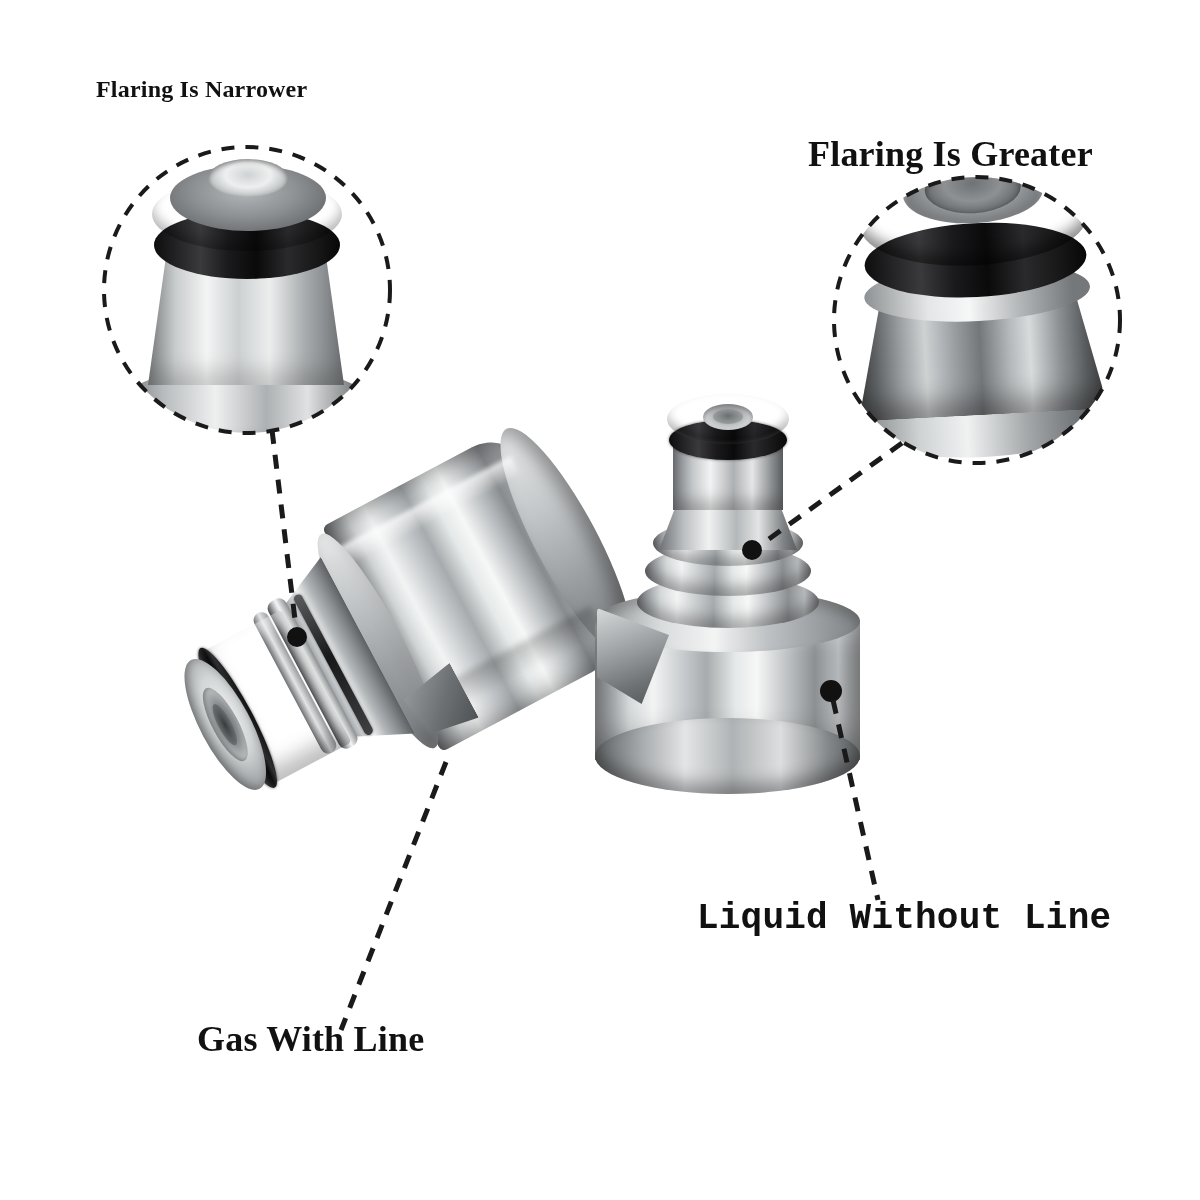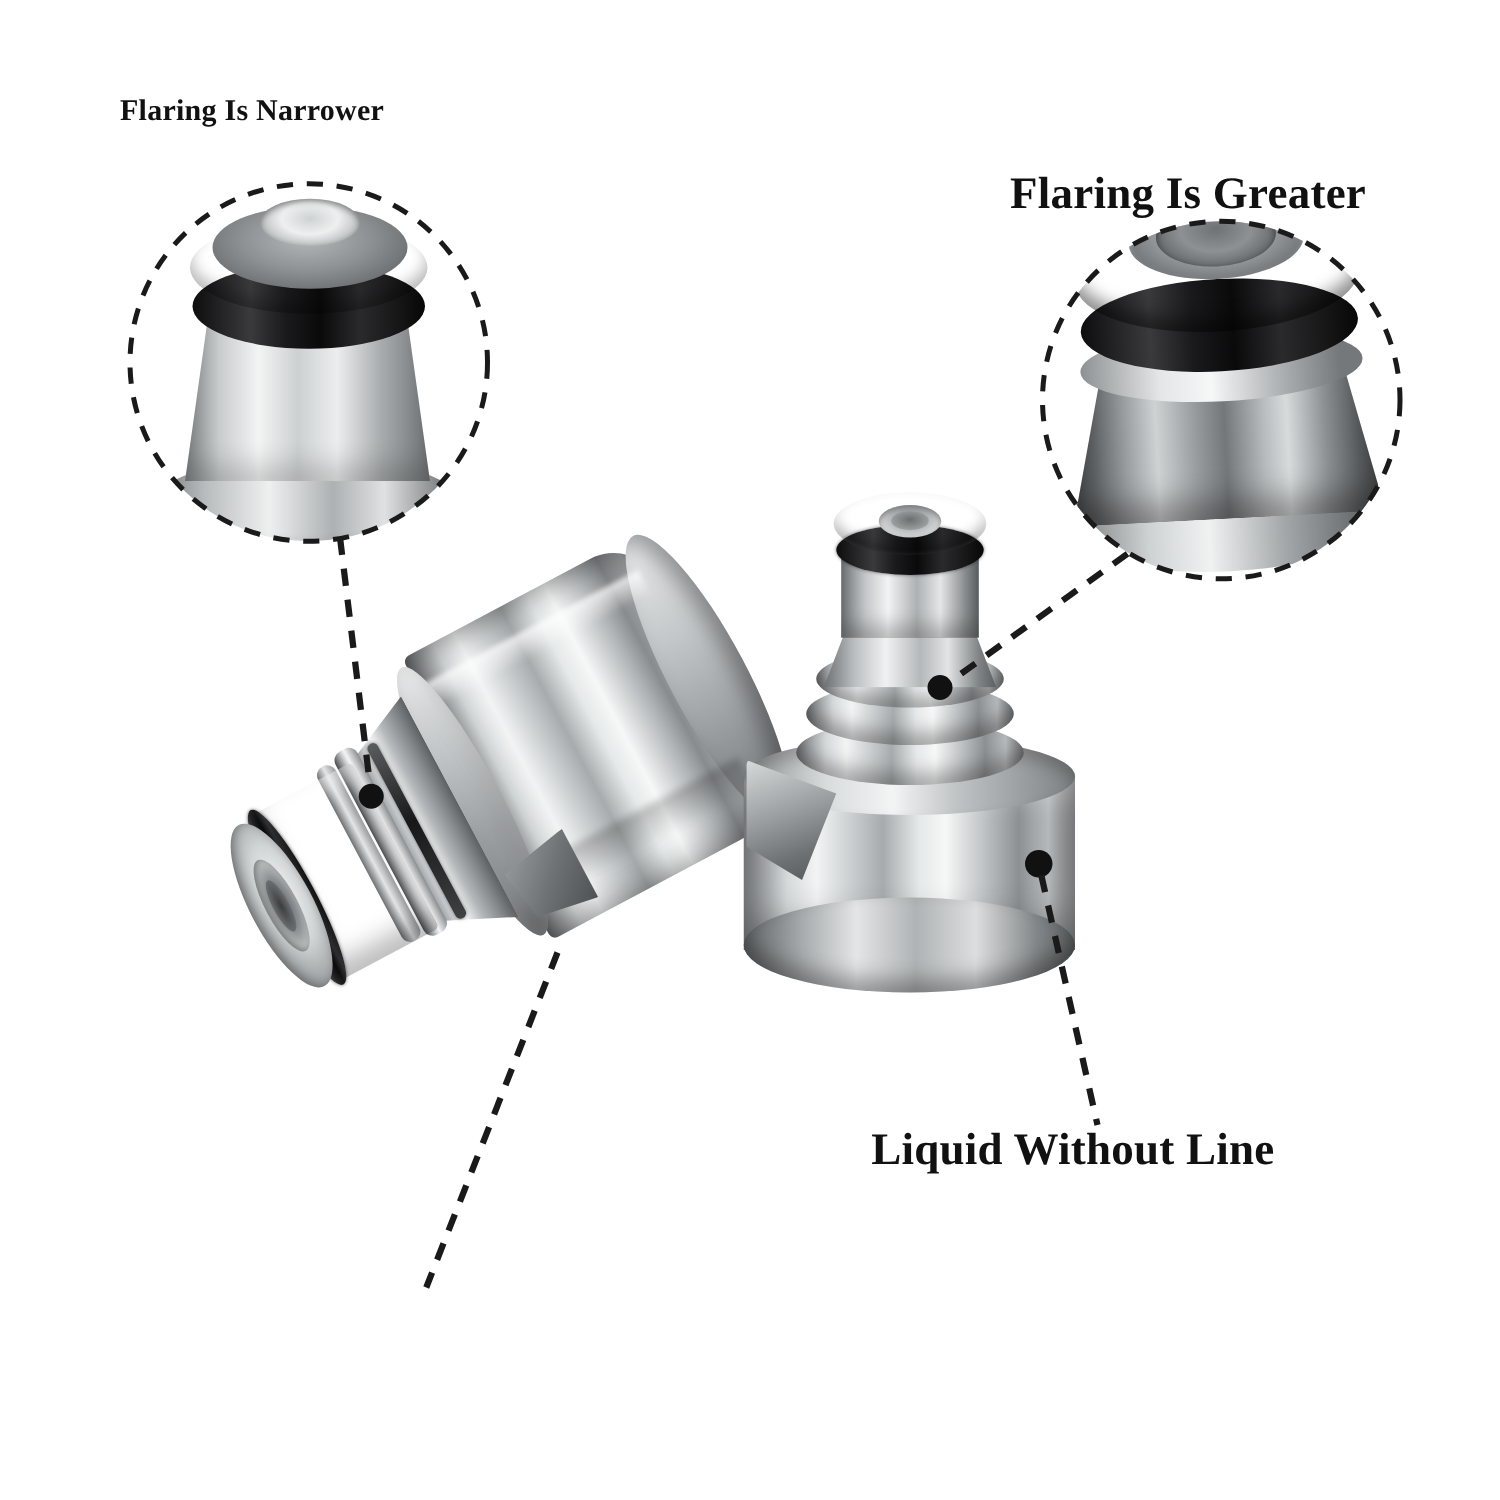--- a/index.html
+++ b/index.html
@@ -24,21 +24,21 @@
     position: absolute;
     font-family: "Liberation Serif", "DejaVu Serif", serif;
     color: #111111;
     font-weight: 700;
     white-space: nowrap;
     letter-spacing: 0.2px;
   }
   #label-flaring-narrower { left: 96px;  top: 76px;  font-size: 24px; }
   #label-flaring-greater  { left: 808px; top: 106px; font-size: 36px; margin-top: 27px; }
   #label-gas-with-line    { left: 197px; top: 1018px; font-size: 36px; }
-  #label-liquid-without-line { left: 697px; top: 898px; font-size: 36px; }
+  #label-liquid-without-line { left: 697px; top: 898px; font-size: 36px; font-family: Liberation Mono, monospace; }
 
   
   #overlay {
     position: absolute;
     left: 0; top: 0;
     width: 1200px;
     height: 1200px;
     pointer-events: none;
   }
 
@@ -275,16 +275,17 @@
     <path d="M 446 762 L 341 1030" fill="none" stroke="#1a1a1a" stroke-width="5" stroke-dasharray="14 11" stroke-linecap="butt"></path>
 
     <circle cx="831" cy="691" r="11" fill="#111111"></circle>
     <path d="M 833 700 L 878 900" fill="none" stroke="#1a1a1a" stroke-width="5" stroke-dasharray="14 11" stroke-linecap="butt"></path>
   </svg>
 
   <div class="label" id="label-flaring-narrower">Flaring Is Narrower</div>
 
   <div class="label" id="label-flaring-greater">Flaring Is Greater</div>
 
+  <div class="label" id="label-gas-with-line">Gas With Line</div>
 
   <div class="label" id="label-liquid-without-line">Liquid Without Line</div>
 
 </div>
 
 </body></html>

